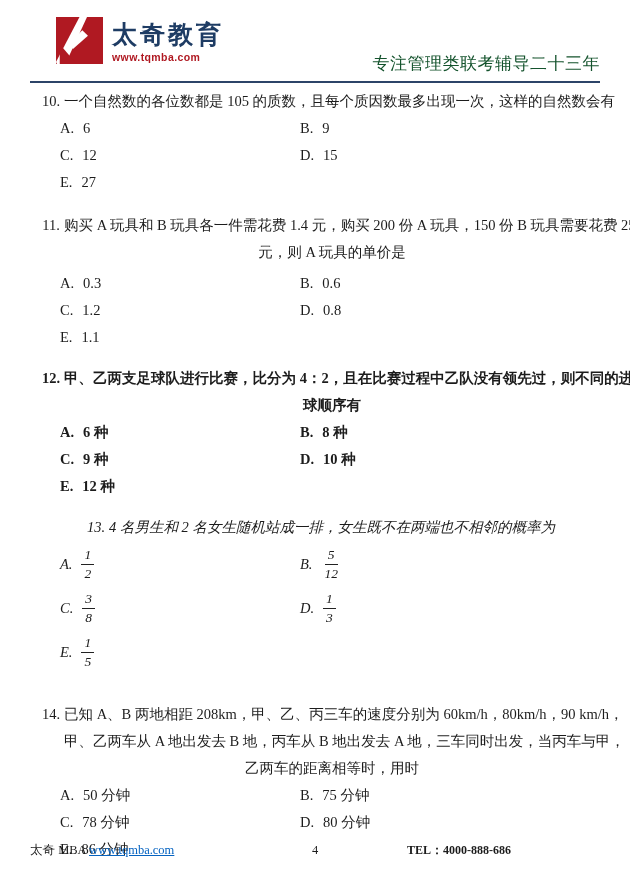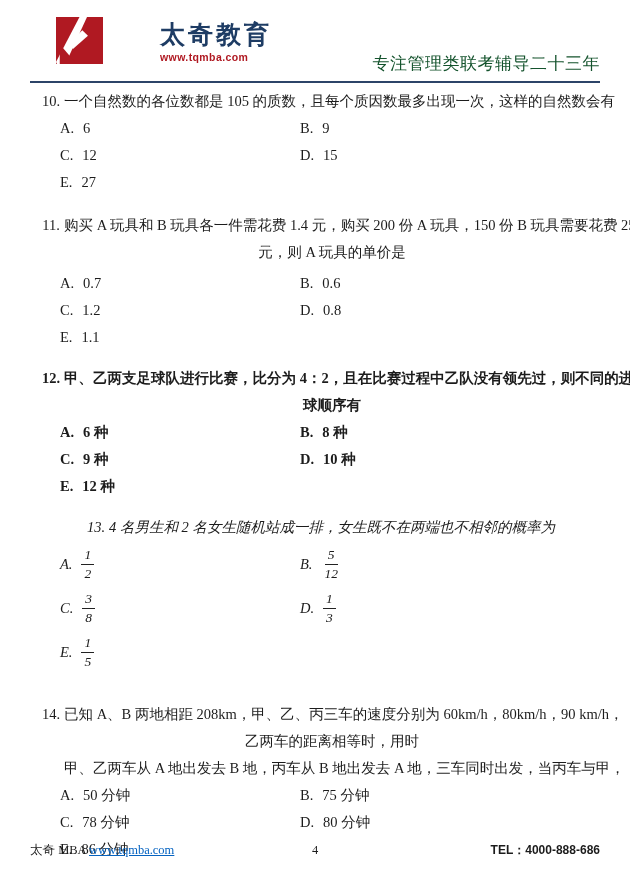--- a/index.html
+++ b/index.html
@@ -10,21 +10,21 @@
     color:#1c1c1c;
     position:relative;
     overflow:hidden;
   }
   .page { position:absolute; inset:0; padding:0 30px; box-sizing:border-box; }
 
   
   .header { position:relative; padding-top:17px; height:56px; }
   .brand { display:flex; align-items:flex-start; gap:9px; margin-left:26px; }
   .logo { width:47px; height:47px; display:block; }
-  .brand-text { display:flex; flex-direction:column; margin-top:5px;margin-left:48px; }
+  .brand-text { display:flex; flex-direction:column; margin-top:5px; }
   .brand-name {
     font-family:"Liberation Sans", sans-serif; font-weight:bold;
     font-size:25px; line-height:1.02; color:#1e3c64; letter-spacing:3px;
   }
   .brand-url {
     font-family:"Liberation Sans", sans-serif; font-weight:bold;
     font-size:10.5px; color:#b01922; letter-spacing:.4px; margin-top:3px;
   }
   .tagline { position:absolute; right:0; bottom:-2px; font-size:17px; color:#14532d; letter-spacing:.5px; }
   .rule { border:none; border-top:2px solid #2c4468; margin:8px 0 0 0; }
@@ -54,21 +54,21 @@
   .question:nth-child(4) .opt-block { margin-top:2px; }
   .question:nth-child(5) { margin-top:28px; }
 
   
   .footer {
     position:absolute; left:30px; right:30px; bottom:11px;
     display:flex; align-items:baseline; font-size:12.5px;
   }
   .footer-left { flex:1; }
   .footer-center { flex:0 0 auto; text-align:center; }
-  .footer-right { flex:1; text-align:right; font-family:Liberation Sans, sans-serif; font-weight:600; font-size:12px; }
+  .footer-right { flex:1; text-align:center; font-family:Liberation Serif, serif; font-weight:600; font-size:12px; }
   .footer-link { color:#0563c1; text-decoration:underline; }
 </style>
 </head>
 <body>
 
 <div class="page">
 
   <div class="header">
     <div class="brand">
       <svg class="logo" viewBox="0 0 100 100" aria-hidden="true">
@@ -118,21 +118,21 @@
           </div>
         </div>
       </div>
       <div class="question">
         <div class="q-first"><span class="q-num">11.</span><span>购买 A 玩具和 B 玩具各一件需花费 1.4 元，购买 200 份 A 玩具，150 份 B 玩具需要花费 250</span></div>
         <div class="q-line">元，则 A 玩具的单价是</div>
         <div class="opt-block">
           <div class="opt-row text-row">
             <span class="opt">
               <span class="opt-label">A.</span>
-              <span>0.7</span>
+              <span>0.3</span>
             </span>
             <span class="opt">
               <span class="opt-label">B.</span>
               <span>0.6</span>
             </span>
           </div>
           <div class="opt-row text-row">
             <span class="opt">
               <span class="opt-label">C.</span>
               <span>1.2</span>
@@ -223,22 +223,22 @@
               <span class="frac">
                 <span class="num">1</span>
                 <span class="den">5</span>
               </span>
             </span>
           </div>
         </div>
       </div>
       <div class="question">
         <div class="q-first"><span class="q-num">14.</span><span>已知 A、B 两地相距 208km，甲、乙、丙三车的速度分别为 60km/h，80km/h，90 km/h，</span></div>
+        <div class="q-line">甲、乙两车从 A 地出发去 B 地，丙车从 B 地出发去 A 地，三车同时出发，当丙车与甲，</div>
         <div class="q-line">乙两车的距离相等时，用时</div>
-        <div class="q-line">甲、乙两车从 A 地出发去 B 地，丙车从 B 地出发去 A 地，三车同时出发，当丙车与甲，</div>
         <div class="opt-block">
           <div class="opt-row text-row">
             <span class="opt">
               <span class="opt-label">A.</span>
               <span>50 分钟</span>
             </span>
             <span class="opt">
               <span class="opt-label">B.</span>
               <span>75 分钟</span>
             </span>

